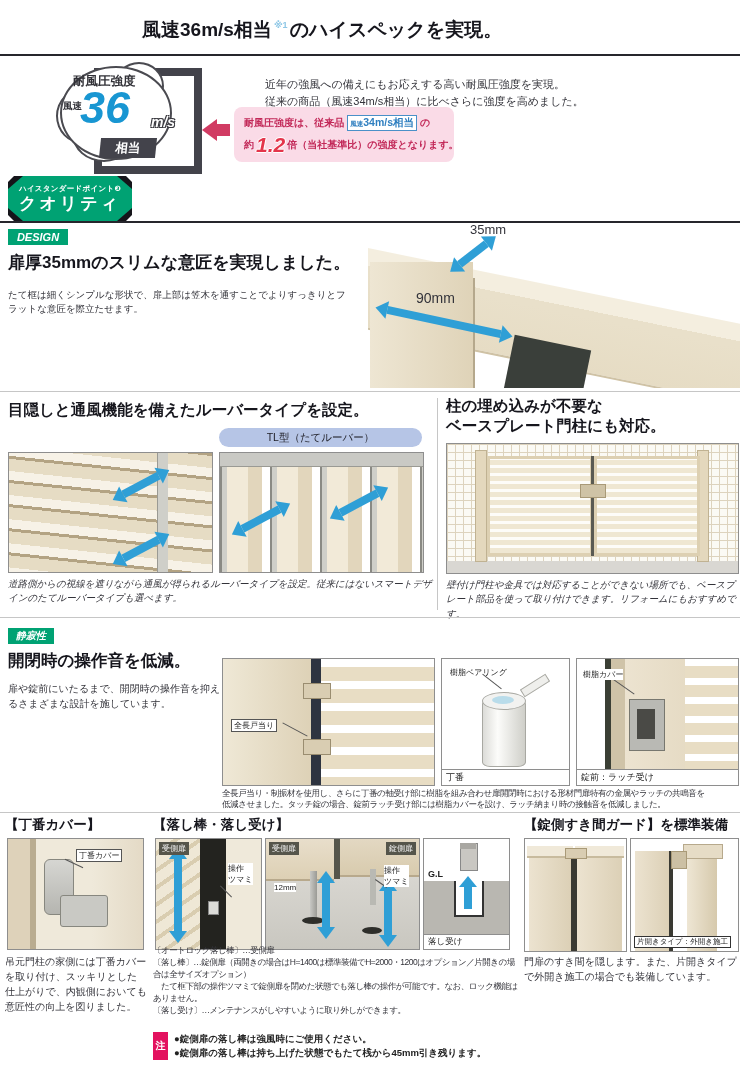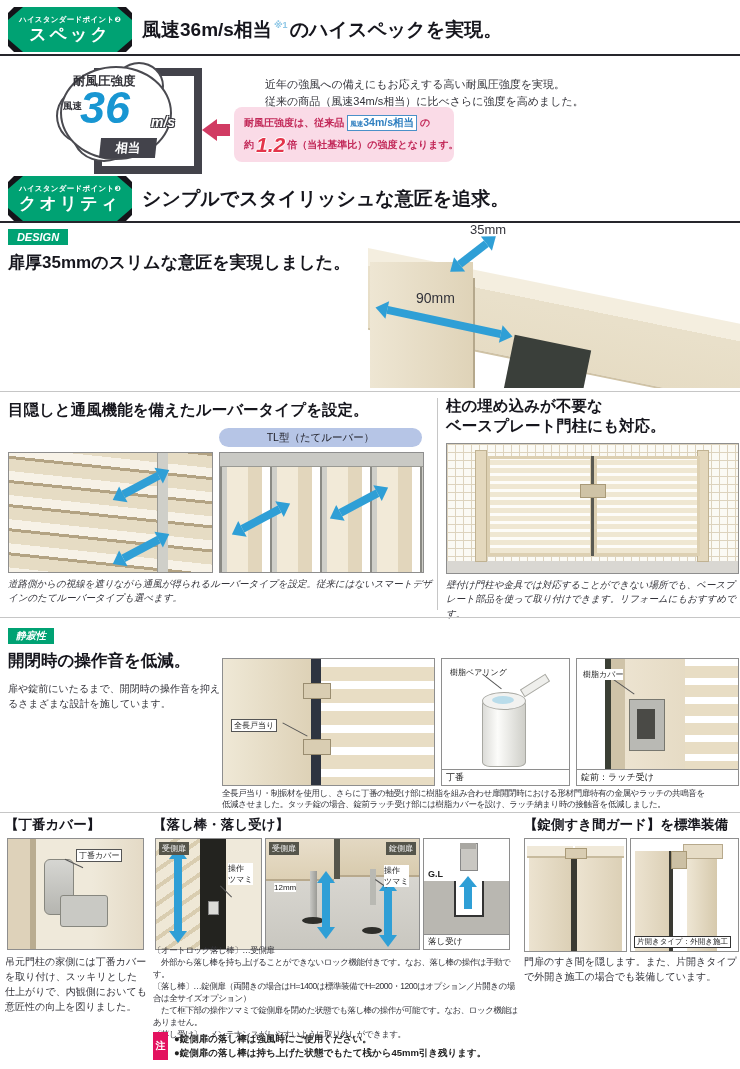--- a/index.html
+++ b/index.html
@@ -76,26 +76,20 @@
   #notes .nbadge{width:15px;height:28px;background:#e3125f;color:#fff;font-size:10px;font-weight:bold;
         display:flex;align-items:center;justify-content:center;flex:none;}
   #notes .ntext{margin-left:6px;font-size:9.5px;font-weight:bold;color:#222;line-height:1.45;white-space:nowrap;}
   .desc-block{position:absolute;left:153px;top:944px;width:366px;font-size:8.5px;letter-spacing:-0.5px;color:#33333a;line-height:12px;}
 </style>
 </head>
 <body>
 
 <div id="page">
 
-  <div class="hex" style="left:8px;top:7px;">
-    <div class="hex-in">
-      <div class="hex-s">ハイスタンダードポイント❷</div>
-      <div class="hex-l">スペック</div>
-    </div>
-  </div>
   <div class="h1" style="left:142px;top:17px;">
     <span>風速36m/s相当</span><span class="ref">※1</span><span>のハイスペックを実現。</span>
   </div>
   <div class="rule2" style="top:54px;"></div>
 
   <div id="windbadge">
     <div class="wb-frame"></div>
     <div class="cloud" style="left:56px;top:0;width:46px;height:44px;"></div>
     <div class="cloud" style="left:-2px;top:26px;width:50px;height:52px;"></div>
     <div class="cloud" style="left:14px;top:44px;width:60px;height:52px;"></div>
@@ -130,25 +124,25 @@
       <span>倍（当社基準比）の強度となります。</span>
     </div>
   </div>
 
   <div class="hex" style="left:8px;top:176px;">
     <div class="hex-in">
       <div class="hex-s">ハイスタンダードポイント❸</div>
       <div class="hex-l">クオリティ</div>
     </div>
   </div>
-  <div class="h1" style="left:142px;top:186px;">シンプルでスタイリッシュな意匠を追求。</div>
   <div class="rule2" style="top:221px;"></div>
 
   <div class="glabel" style="left:8px;top:229px;width:60px;height:16px;font-size:11px;line-height:16px;">DESIGN</div>
   <div class="h2" style="left:8px;top:251px;">扉厚35mmのスリムな意匠を実現しました。</div>
+  <div class="body-t" style="left:8px;top:288px;width:345px;">たて框は細くシンプルな形状で、扉上部は笠木を通すことでよりすっきりとフラットな意匠を際立たせます。</div>
 
   <div class="abs" style="left:368px;top:222px;width:372px;height:166px;overflow:hidden;">
     <div class="abs" style="left:-30px;top:20px;width:490px;height:78px;transform:rotate(11.5deg);transform-origin:left top;
          background:linear-gradient(180deg,#f4eedf 0 22%,#e9e0ca 22% 30%,#e6dcc4 100%);border-bottom:2px solid #cfc2a5;"></div>
     <div class="abs" style="left:2px;top:40px;width:103px;height:126px;background:linear-gradient(90deg,#eee6d3,#dfd3b8);"></div>
     <div class="abs" style="left:105px;top:56px;width:2px;height:110px;background:#b5a88c;"></div>
     <div class="abs" style="left:140px;top:120px;width:78px;height:60px;background:#3a3f3a;transform:rotate(11.5deg);"></div>
     <div class="darrow" style="left:88px;top:28px;width:34px;transform:rotate(-38deg);"></div>
     <span class="abs" style="left:102px;top:0;font-size:13px;color:#33333a;">35mm</span>
     <div class="darrow" style="left:18px;top:96px;width:116px;transform:rotate(12deg);"></div>
@@ -283,21 +277,20 @@
     <div class="abs" style="left:30px;top:42px;width:26px;height:34px;background:#fff;border:2px solid #333;border-top:none;"></div>
     <div class="abs" style="left:36px;top:4px;width:16px;height:26px;background:#c9c7c2;border:1px solid #888;"></div>
     <div class="abs" style="left:36px;top:4px;width:16px;height:6px;background:#a9a7a2;"></div>
     <div class="uarrow" style="left:40px;top:48px;height:22px;"></div>
     <div class="tag-plain" style="left:4px;top:30px;font-size:9px;font-weight:bold;">G.L</div>
     <div class="strip-cap" style="height:14px;font-size:8.5px;">落し受け</div>
   </div>
 
   <div class="desc-block">
     <div>〔オートロック落し棒〕…受側扉</div>
-    <div>　外部から落し棒を持ち上げることができないロック機能付きです。なお、落し棒の操作は手動です。</div>
     <div>〔落し棒〕…錠側扉（両開きの場合はH=1400は標準装備でH=2000・1200はオプション／片開きの場合は全サイズオプション）</div>
     <div>　たて框下部の操作ツマミで錠側扉を閉めた状態でも落し棒の操作が可能です。なお、ロック機能はありません。</div>
     <div>〔落し受け〕…メンテナンスがしやすいように取り外しができます。</div>
   </div>
 
   <div id="notes">
     <div class="nbadge">注</div>
     <div class="ntext">
       <div>●錠側扉の落し棒は強風時にご使用ください。</div>
       <div>●錠側扉の落し棒は持ち上げた状態でもたて桟から45mm引き残ります。</div>

